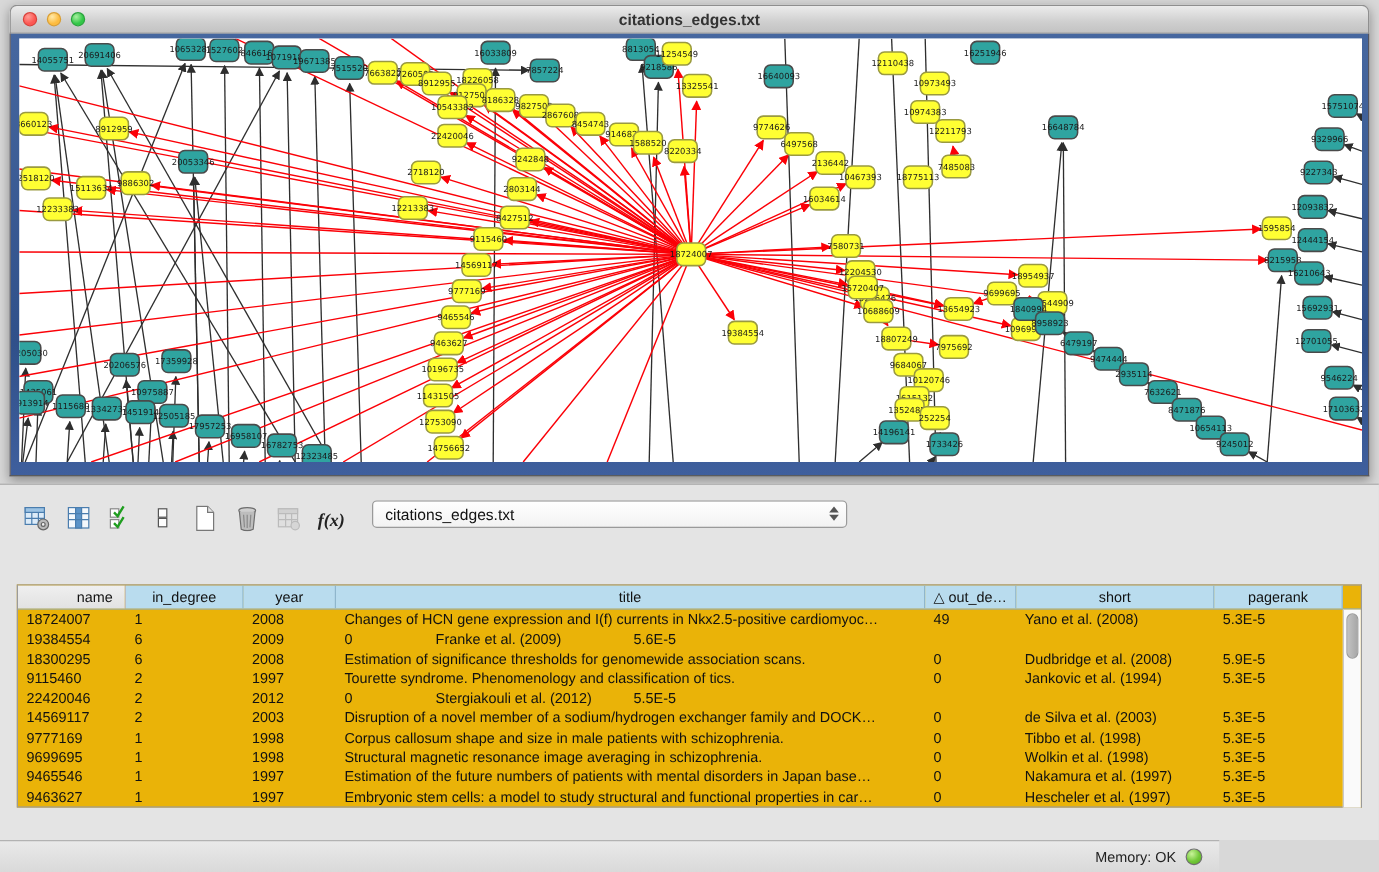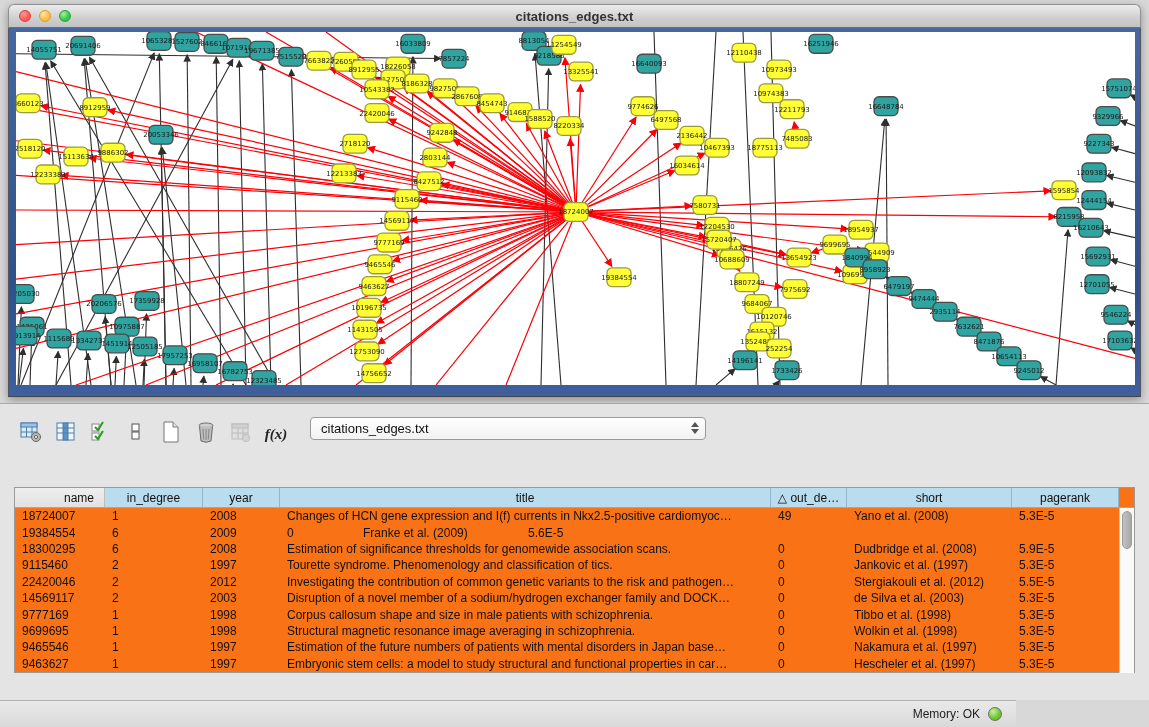--- a/index.html
+++ b/index.html
@@ -53,21 +53,21 @@
     border:1px solid #9a9a9a; border-radius:4px; display:flex; align-items:center;
     padding:0 6px 0 10px; box-shadow:inset 0 1px 0 #fff; }
   .combo-text { flex:1; font-size:13px; color:#111; }
   .combo-arrows { display:flex; flex-direction:column; gap:2px; align-items:center; }
   .combo-arrows .up { width:0; height:0; border-left:4px solid transparent;
     border-right:4px solid transparent; border-bottom:5px solid #555; }
   .combo-arrows .down { width:0; height:0; border-left:4px solid transparent;
     border-right:4px solid transparent; border-top:5px solid #555; }
 
   .data-table { position:absolute; left:14px; top:83px; width:1121px; height:186px;
-    background:#f97316; border:1px solid #9a9a9a; font-size:12px; }
+    background:#eab308; border:1px solid #9a9a9a; font-size:12px; }
   .thead { display:flex; height:20px; border-bottom:1px solid #8faebd; }
   .th { background:#b9dcee; border-right:1px solid #8fb6cc; display:flex; align-items:center;
     justify-content:center; font-size:12px; color:#111; overflow:hidden; white-space:nowrap; }
   .th.first { background:linear-gradient(#efefef,#e2e2e2); border-right:1px solid #bdbdbd;
     justify-content:flex-end; padding-right:10px; }
   .tbody { position:relative; }
   .tr { display:flex; height:16.4px; align-items:center; }
   .td { padding-left:7px; overflow:hidden; white-space:nowrap; color:#111; }
   .vscroll { position:absolute; right:0; top:20px; width:15px; height:165px;
     background:#fafafa; border-left:1px solid #c9c9c9; }
@@ -619,28 +619,27 @@
           <div class="td" style="width: 76px;">0</div>
           <div class="td" style="width: 165px;">Dudbridge et al. (2008)</div>
           <div class="td" style="width: 107px;">5.9E-5</div>
         </div>
         <div class="tr">
           <div class="td" style="width: 90px;">9115460</div>
           <div class="td" style="width: 98px;">2</div>
           <div class="td" style="width: 77px;">1997</div>
           <div class="td" style="width: 491px;">Tourette syndrome. Phenomenology and classification of tics.</div>
           <div class="td" style="width: 76px;">0</div>
-          <div class="td" style="width: 165px;">Jankovic et al. (1997)</div>
+          <div class="td" style="width: 165px;">Jankovic et al. (1994)</div>
           <div class="td" style="width: 107px;">5.3E-5</div>
         </div>
         <div class="tr">
           <div class="td" style="width: 90px;">22420046</div>
           <div class="td" style="width: 98px;">2</div>
           <div class="td" style="width: 77px;">2012</div>
-          <div class="td" style="width: 491px;">Investigating the contribution of common genetic variants to the risk and pathogen…</div>
           <div class="td" style="width: 76px;">0</div>
           <div class="td" style="width: 165px;">Stergiakouli et al. (2012)</div>
           <div class="td" style="width: 107px;">5.5E-5</div>
         </div>
         <div class="tr">
           <div class="td" style="width: 90px;">14569117</div>
           <div class="td" style="width: 98px;">2</div>
           <div class="td" style="width: 77px;">2003</div>
           <div class="td" style="width: 491px;">Disruption of a novel member of a sodium/hydrogen exchanger family and DOCK…</div>
           <div class="td" style="width: 76px;">0</div>

